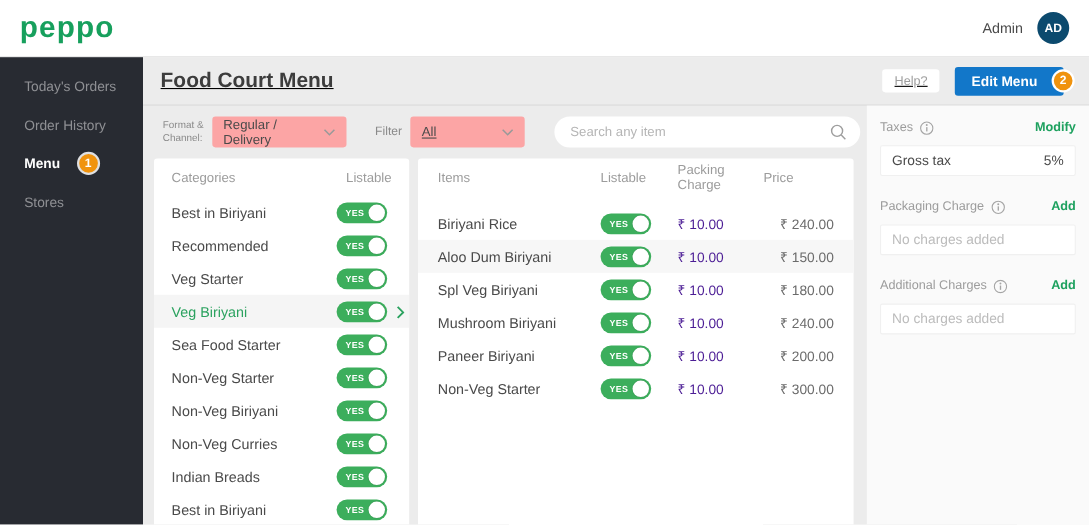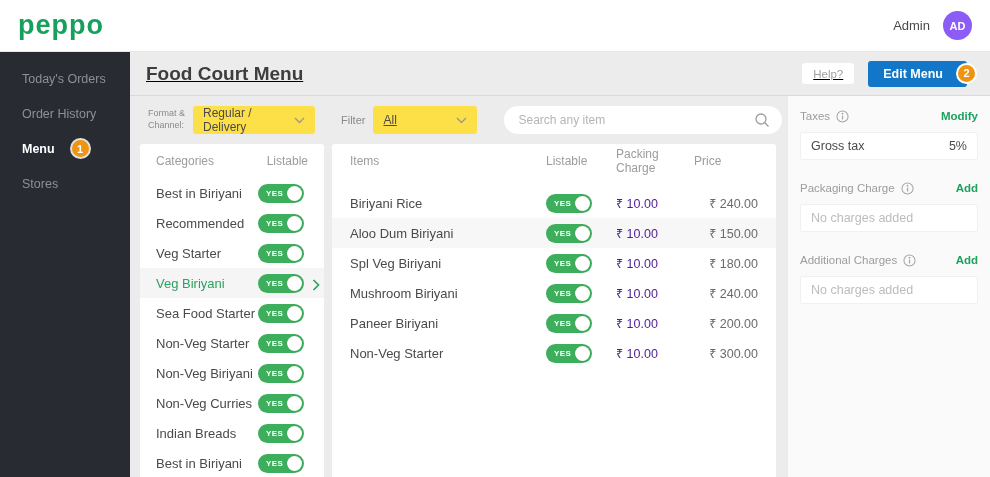--- a/index.html
+++ b/index.html
@@ -5,21 +5,21 @@
   * { box-sizing: border-box; }
   html, body { margin: 0; padding: 0; }
   body { font-family: "Liberation Sans", sans-serif; }
   .app { width: 990px; height: 477px; background: #ececec; overflow: hidden; position: relative; display: flex; flex-direction: column; }
 
   
   .topbar { height: 52px; background: #fff; border-bottom: 1px solid #e6e6e6; display: flex; align-items: center; padding: 0 18px; flex-shrink: 0; }
   .logo { color: #17a05d; font-size: 27px; font-weight: bold; letter-spacing: 1px; line-height: 1; }
   .topbar-right { margin-left: auto; display: flex; align-items: center; gap: 13px; }
   .admin-label { font-size: 13px; color: #4a4a4a; }
-  .avatar { width: 29px; height: 29px; border-radius: 50%; background: #8b5cf6; color: #fff; font-size: 11px; font-weight: bold; display: flex; align-items: center; justify-content: center; }
+  .avatar { width: 29px; height: 29px; border-radius: 50%; background: #0c4a6e; color: #fff; font-size: 11px; font-weight: bold; display: flex; align-items: center; justify-content: center; }
 
   
   .body { flex: 1; display: flex; min-height: 0; }
   .sidebar { width: 130px; background: #282b32; flex-shrink: 0; padding-top: 9px; }
   .nav-item { height: 35px; display: flex; align-items: center; padding-left: 22px; font-size: 12.5px; color: #8f9094; cursor: pointer; }
   .nav-item.active { color: #ffffff; font-weight: bold; }
   .nav-badge { width: 21px; height: 21px; border-radius: 50%; background: #f0930e; border: 2px solid #dfe0e2; color: #fff; font-size: 11px; font-weight: bold; display: flex; align-items: center; justify-content: center; margin-left: 15px; }
 
   .main { flex: 1; display: flex; flex-direction: column; min-width: 0; }
 
@@ -30,31 +30,31 @@
   .edit-wrap { position: relative; margin-left: 14px; margin-right: 13px; }
   .edit-btn { background: #1277c9; color: #fff; border: none; border-radius: 3px; height: 26px; padding: 0 24px 0 15px; font-size: 12.5px; font-weight: bold; cursor: pointer; }
   .edit-badge { position: absolute; right: -10px; top: 2px; width: 21px; height: 21px; border-radius: 50%; background: #f0930e; border: 2px solid #ffffff; color: #fff; font-size: 11px; font-weight: bold; display: flex; align-items: center; justify-content: center; }
 
   .content { flex: 1; display: flex; min-height: 0; }
   .left-col { flex: 1; display: flex; flex-direction: column; min-width: 0; }
 
   
   .filterbar { height: 48px; display: flex; align-items: center; padding-left: 18px; flex-shrink: 0; }
   .format-label { font-size: 9px; color: #8a8a8a; line-height: 1.3; }
-  .select { background: #fde047; border-radius: 3px; height: 28px; display: flex; align-items: center; justify-content: space-between; padding: 0 10px; font-size: 12px; color: #4a4a4a; margin-left: 8px; cursor: pointer; }
+  .select { background: #fca5a5; border-radius: 3px; height: 28px; display: flex; align-items: center; justify-content: space-between; padding: 0 10px; font-size: 12px; color: #4a4a4a; margin-left: 8px; cursor: pointer; }
   .select-format { width: 122px; }
   .filter-label { font-size: 11px; color: #8a8a8a; margin-left: 26px; }
   .select-filter { width: 104px; text-decoration: underline; }
   .search-pill { width: 278px; margin-left: 27px; background: #fff; border-radius: 14px; height: 28px; display: flex; align-items: center; padding: 0 12px; }
   .search-pill input { border: none; outline: none; flex: 1; font-size: 12px; color: #444; background: transparent; font-family: "Liberation Sans", sans-serif; }
   .search-pill input::placeholder { color: #b5b5b5; }
 
   
   .panels { flex: 1; display: flex; min-height: 0; padding-left: 10px; }
-  .categories-panel { width: 184px; background: #fff; border-radius: 3px 3px 0 0; flex-shrink: 0; overflow: hidden; }
+  .categories-panel { width: 232px; background: #fff; border-radius: 3px 3px 0 0; flex-shrink: 0; overflow: hidden; }
   .items-panel { flex: 1; background: #fff; border-radius: 3px 3px 0 0; margin-left: 8px; margin-right: 12px; overflow: hidden; }
 
   .cat-header { height: 34px; display: flex; align-items: center; justify-content: space-between; padding: 0 16px; color: #9c9c9c; font-size: 12px; }
   .cat-row { height: 30px; display: flex; align-items: center; padding: 0 20px 0 16px; position: relative; cursor: pointer; }
   .cat-row .cat-name { flex: 1; font-size: 13px; color: #4a4a4a; }
   .cat-row.selected { background: #f5f5f5; }
   .cat-row.selected .cat-name { color: #2ba25f; }
   .cat-chevron { position: absolute; right: 4px; top: 9px; }
 
   

